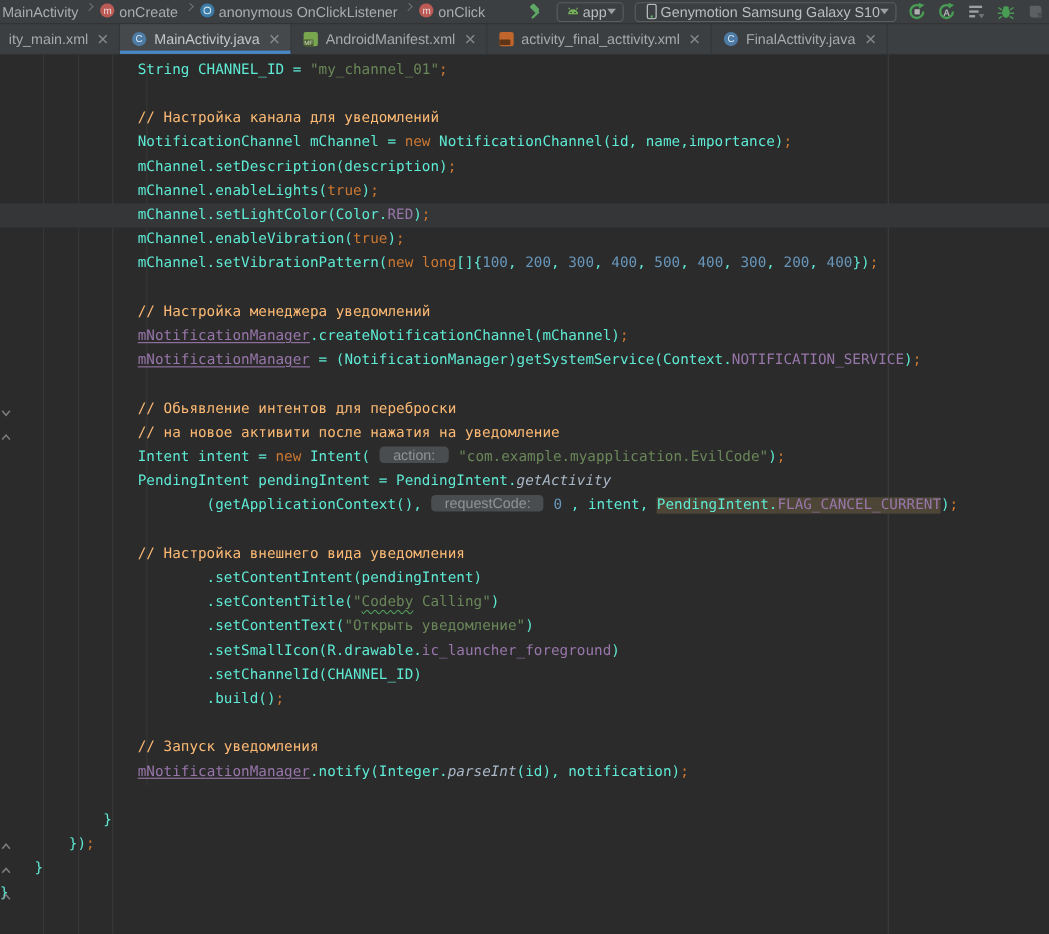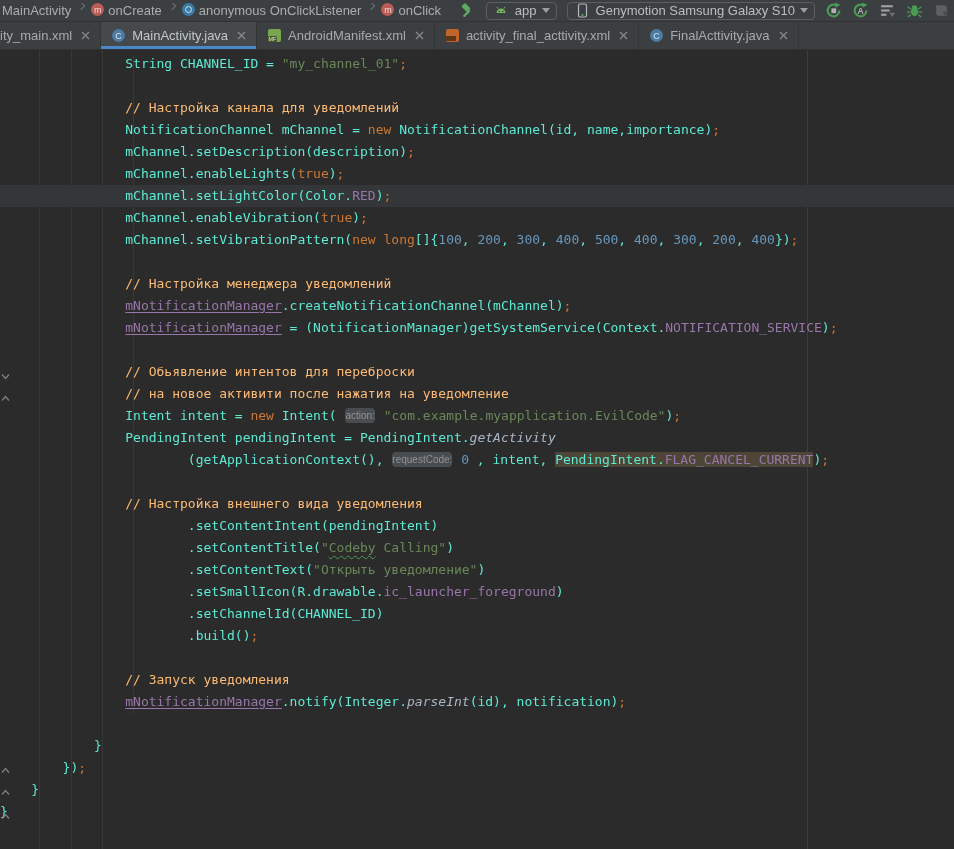--- a/index.html
+++ b/index.html
@@ -16,21 +16,21 @@
             border-top:1px solid #6A7074; transform:rotate(45deg); margin:0 3px; }
   .bc-icon { width:13px; height:13px; border-radius:50%; display:inline-flex;
              align-items:center; justify-content:center; font-size:9px;
              color:#ECDADA; flex:0 0 auto; }
   .bc-icon.method { background:#BC5B55; }
   .bc-icon.anon   { background:#3B7BA5; }
   .bc-icon.anon::after { content:""; width:5px; height:5px; border:1.5px solid #CFE3EE;
                          border-radius:50%; }
   .toolbar-right { display:flex; align-items:center; margin-left:auto;
                    padding-right:4px; gap:10px; }
-  .combo { display:flex; align-items:center; gap:5px; height:18px;
+  .combo { display:flex; align-items:center; height:18px;
            border:1px solid #5A5E60; border-radius:4px; padding:0 6px;
            color:#BBBEC1; }
   .caret-down { width:0; height:0; border-left:4px solid transparent;
                 border-right:4px solid transparent; border-top:5px solid #9A9EA1; }
   .tb-icon { width:17px; height:17px; display:inline-flex; align-items:center;
              justify-content:center; }
   .dimmed { opacity:.45; }
 
   
   .tabbar { position:absolute; top:22px; left:0; width:954px; height:28px;
@@ -38,21 +38,21 @@
             border-bottom:1px solid #2F3133; }
   .tab { position:relative; display:flex; align-items:center; padding:0 10px;
          font-size:13px; color:#A7AAAC; border-right:1px solid #333537;
          white-space:nowrap; }
   .tab.active { background:#45494C; color:#C3C7CA; }
   .tab.active::after { content:""; position:absolute; left:0; right:0; bottom:0;
                        height:3px; background:#4A88C7; }
   .tab-icon { width:15px; height:15px; margin-right:6px; display:inline-flex; }
   .tab-label { pointer-events:none; }
   .tab-close { margin-left:9px; width:9px; height:9px; display:inline-flex; opacity:.75; }
-  .tab:first-child { padding-left:0; }
+  .tab:first-child { padding-left:8px; }
 
   
   .editor { position:absolute; top:50px; left:0; right:0; bottom:0;
             background:#2B2B2B; overflow:hidden; }
   .indent-guide { position:absolute; top:0; bottom:0; width:1px; background:#383838; }
   .right-margin { position:absolute; top:0; bottom:0; left:807px; width:1px;
                   background:#3D3D3D; }
   .code { position:relative; padding-top:3px;
           font-family:"DejaVu Sans Mono", monospace; font-size:13px;
           line-height:22px; color:#A9B7C6; }
@@ -66,22 +66,22 @@
   .tk-c   { color:#fdba74; }
   .tk-f   { color:#9876AA; text-decoration:underline; text-underline-offset:2px; }
   .tk-C   { color:#9876AA; }
   .tk-m   { font-style:italic; }
   .tk-semi{ color:#CC7832; }
   .tk-mk  { background:#4D4637; }
   .tk-ty  { text-decoration-line:underline; text-decoration-style:wavy;
             text-decoration-color:#4F9A58; text-decoration-thickness:1px;
             text-underline-offset:3px; }
   .tk-h   { display:inline-block; background:#4A4D50; color:#8F9396;
-            font-family:"Liberation Sans", sans-serif; font-size:10px;
-            line-height:15px; border-radius:4px; padding:0 0; margin:0 1px;
+            font-family:"Liberation Sans", sans-serif; font-size:13px;
+            line-height:15px; border-radius:4px; padding:0 12px; margin:0 1px;
             vertical-align:1px; }
 
   .fold-marker { position:absolute; left:1px; width:9px; height:9px; opacity:.8; }
 </style>
 </head>
 <body>
 
 <div class="toolbar">
   <div class="breadcrumbs" id="breadcrumbs">
       <span>MainActivity</span>

